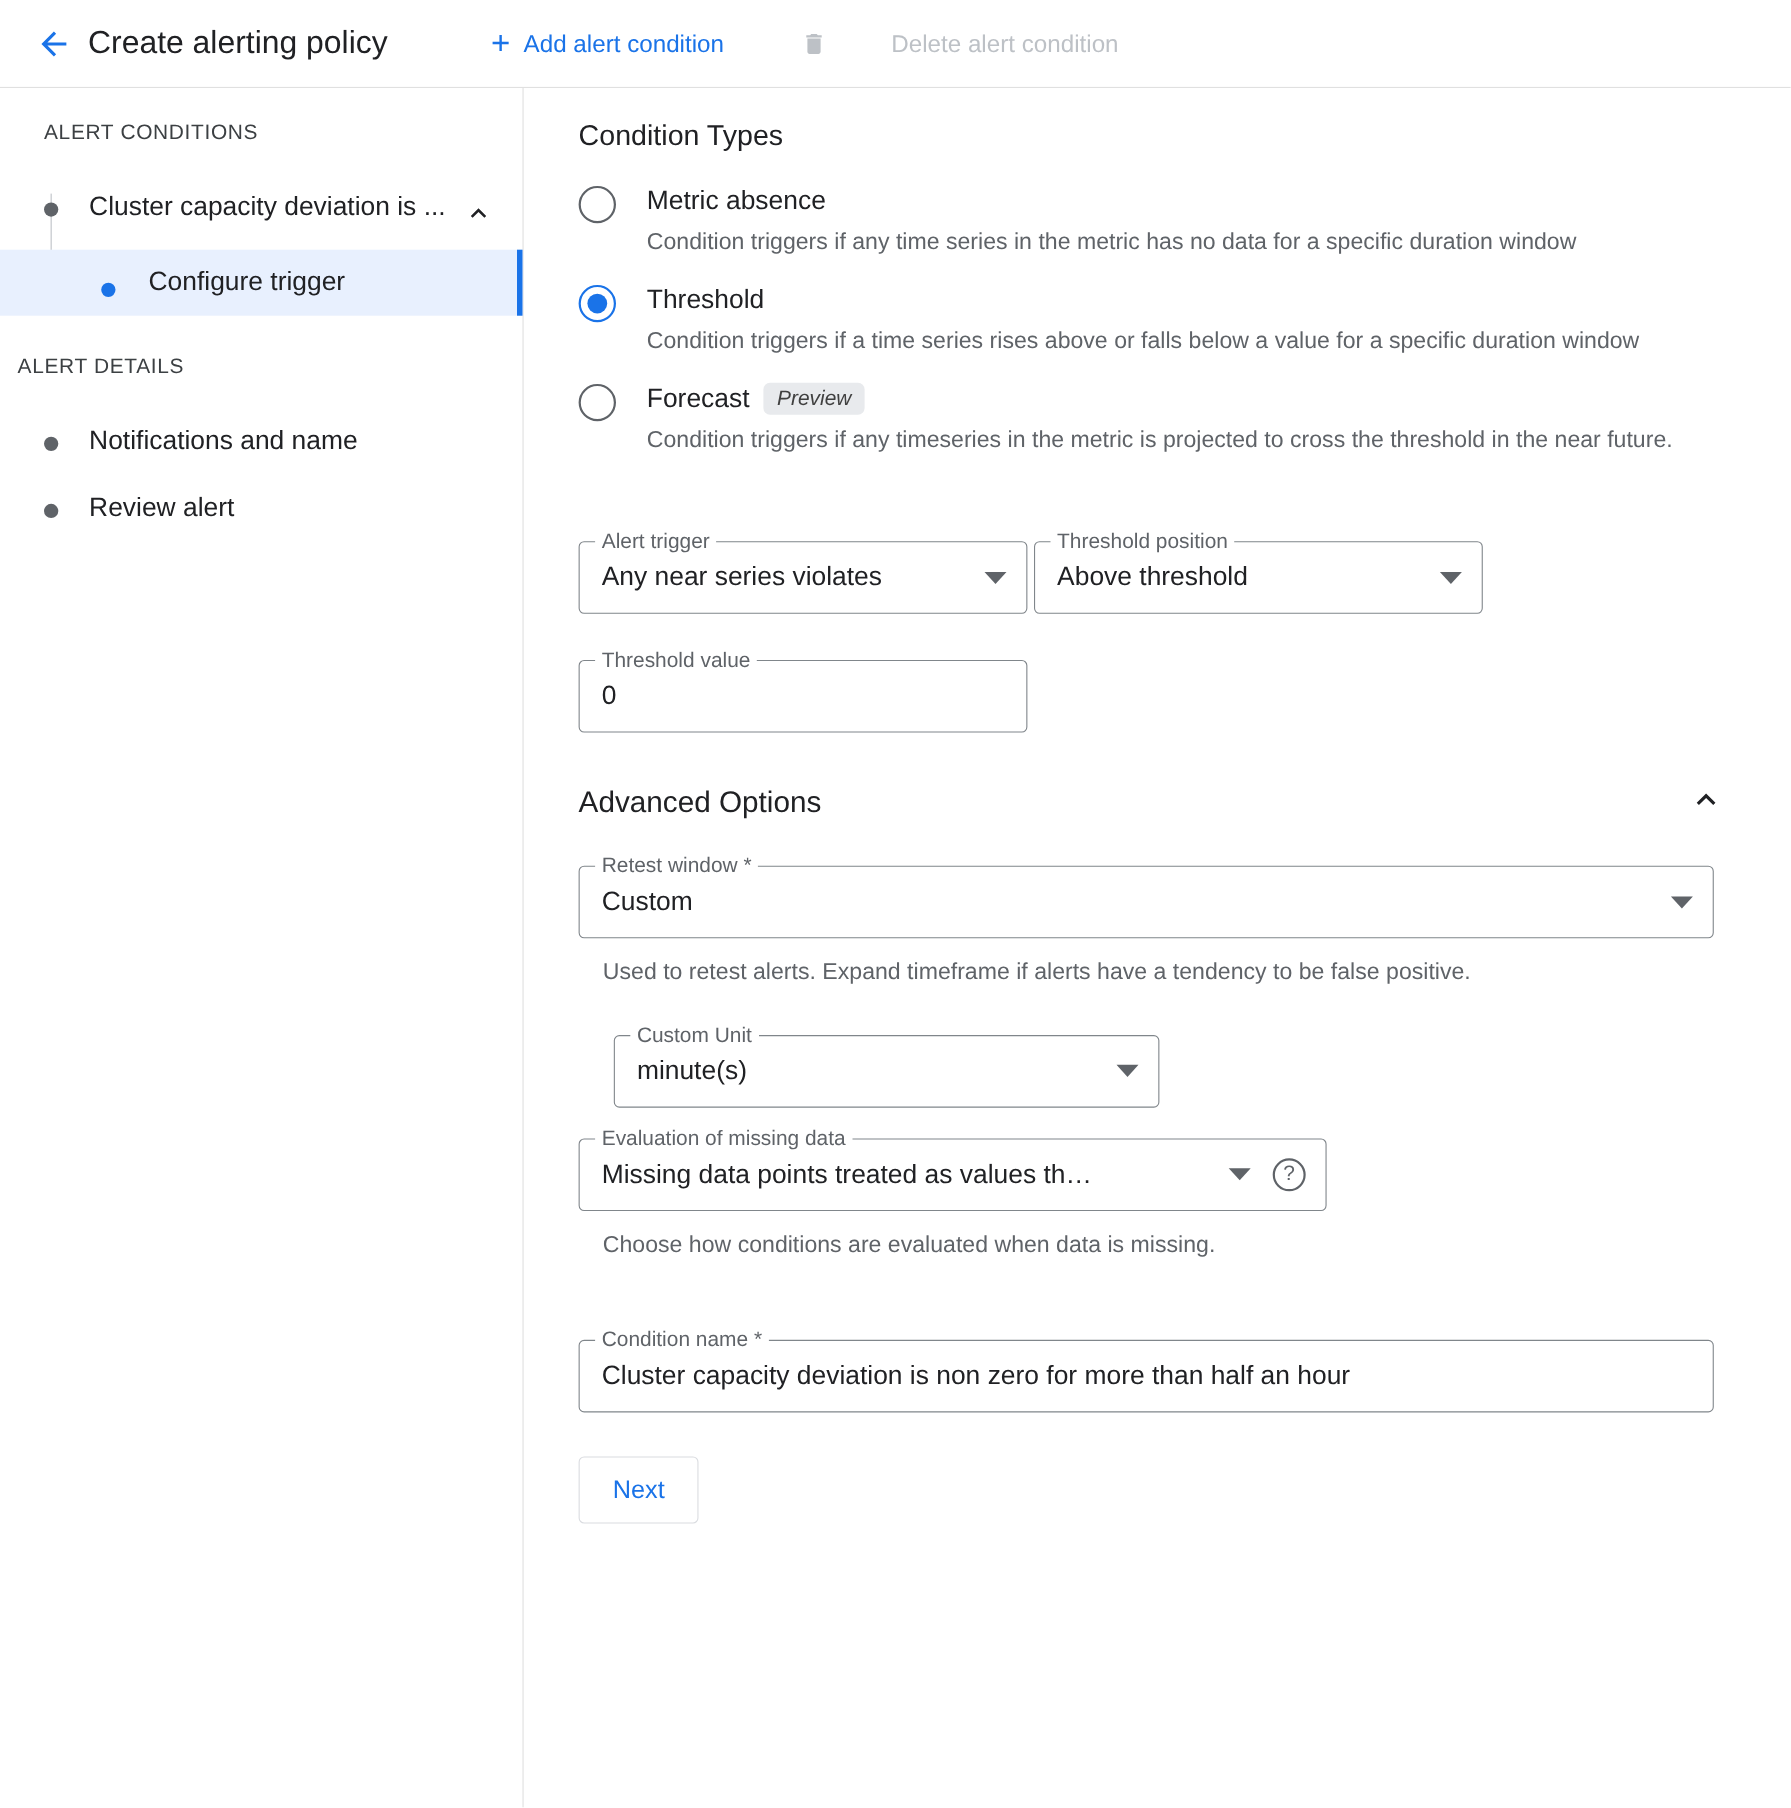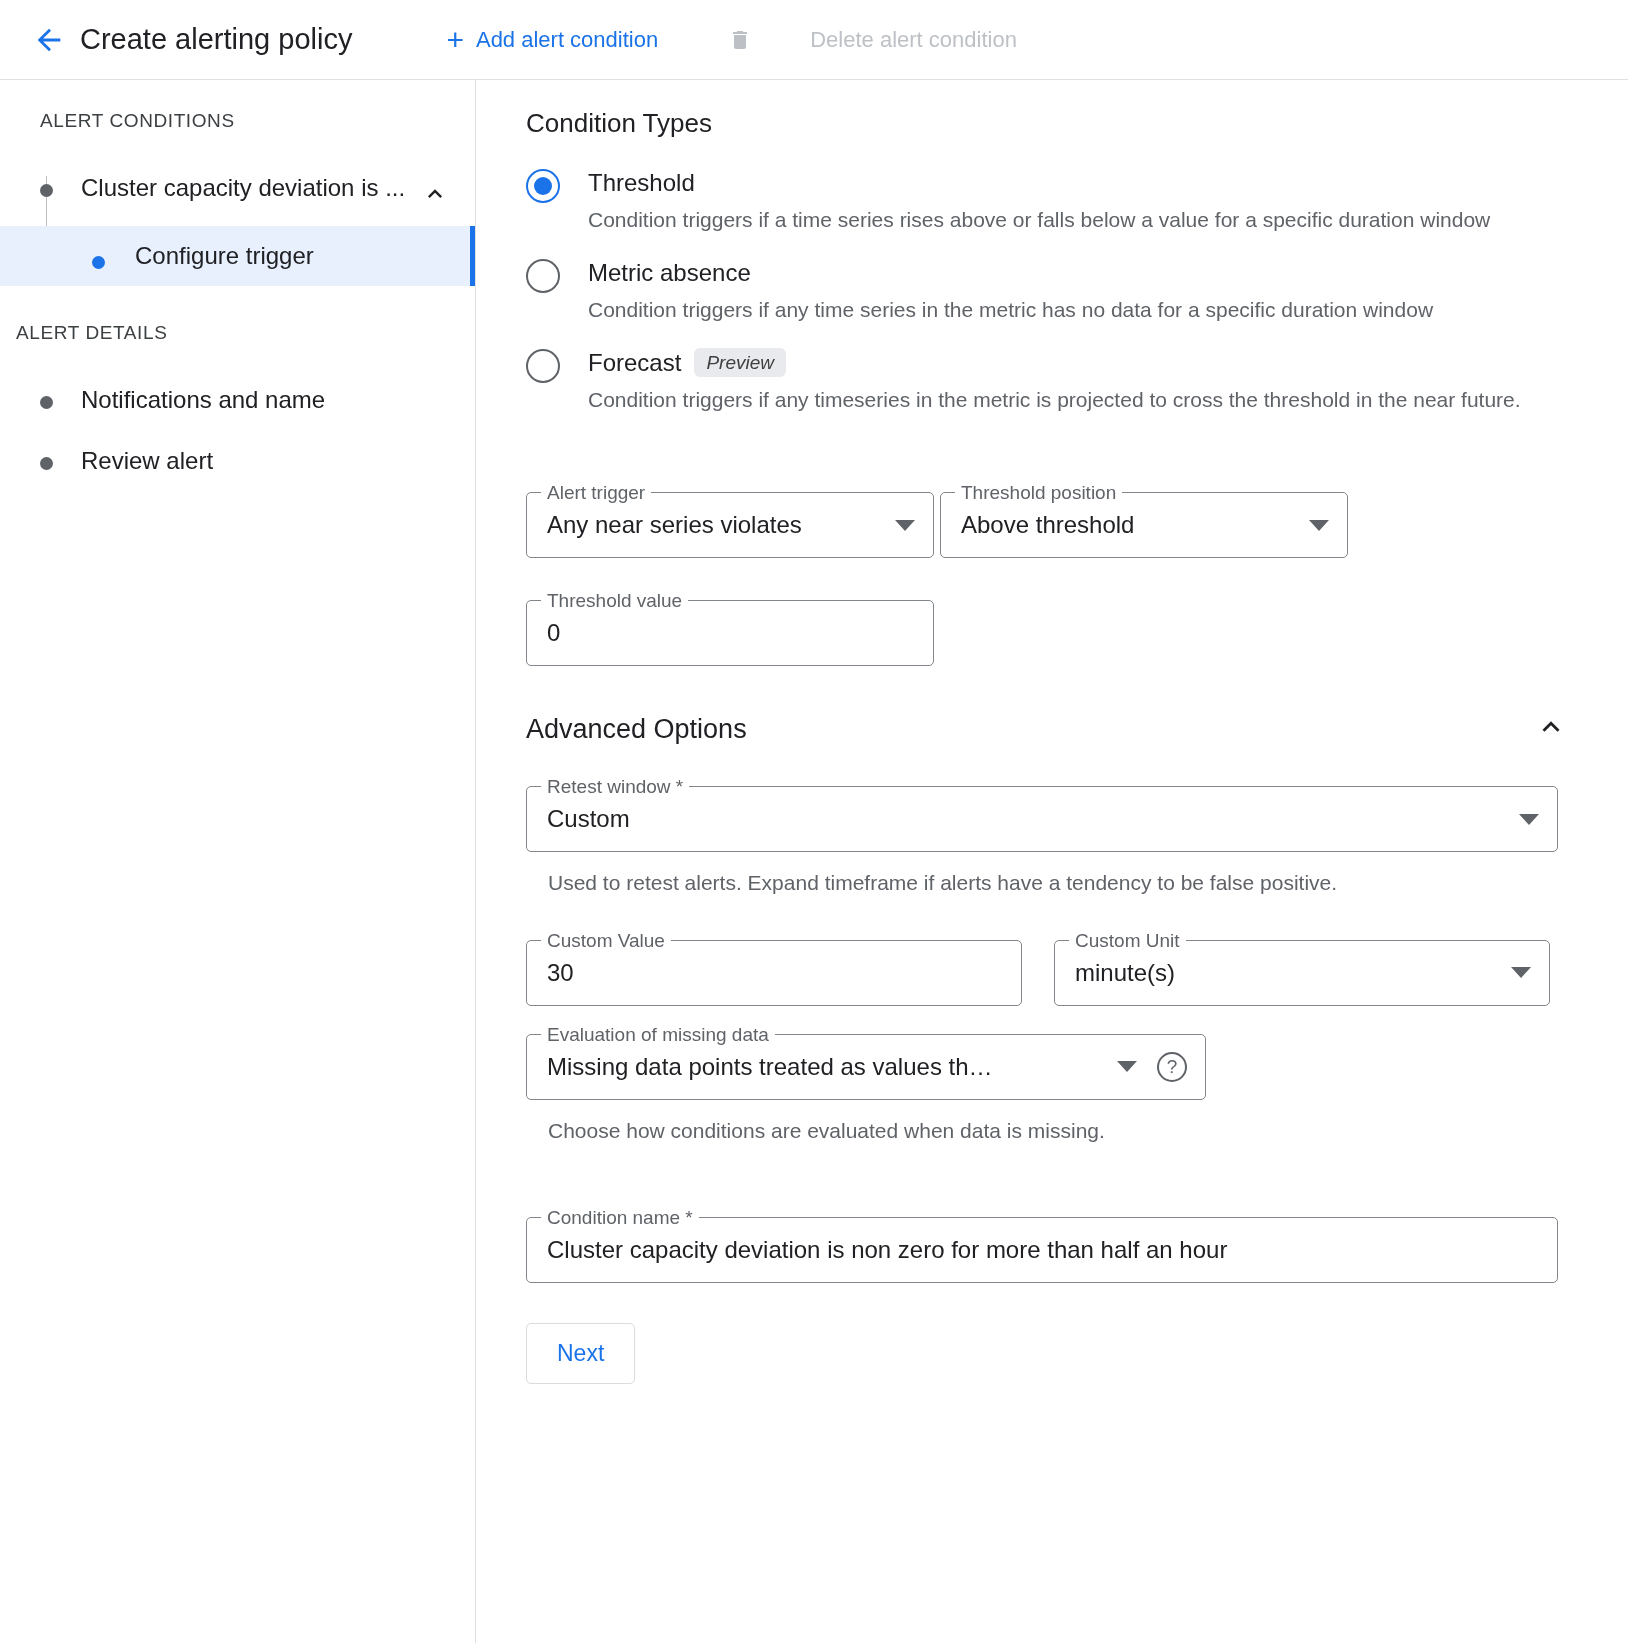--- a/index.html
+++ b/index.html
@@ -342,39 +342,39 @@
     </div>
   </div>
 
   <div class="main">
 
     <h2 class="section-head">Condition Types</h2>
 
     
     <div class="radio-block">
       <div class="radio-row">
+        <span class="radio"></span>
+        <div class="radio-text">
+          <div class="radio-title">
+            <span>Metric absence</span>
+          </div>
+          <div class="radio-desc">Condition triggers if any time series in the metric has no data for a specific duration window</div>
+        </div>
+      </div>
+    </div>
+
+    
+    <div class="radio-block">
+      <div class="radio-row">
         <span class="radio checked"></span>
         <div class="radio-text">
           <div class="radio-title">
             <span>Threshold</span>
           </div>
           <div class="radio-desc">Condition triggers if a time series rises above or falls below a value for a specific duration window</div>
-        </div>
-      </div>
-    </div>
-
-    
-    <div class="radio-block">
-      <div class="radio-row">
-        <span class="radio"></span>
-        <div class="radio-text">
-          <div class="radio-title">
-            <span>Metric absence</span>
-          </div>
-          <div class="radio-desc">Condition triggers if any time series in the metric has no data for a specific duration window</div>
         </div>
       </div>
     </div>
 
     
     <div class="radio-block">
       <div class="radio-row">
         <span class="radio"></span>
         <div class="radio-text">
           <div class="radio-title">
@@ -417,24 +417,20 @@
     </div>
 
     <div class="field" style="width:1032px;">
       <span class="legend">Retest window *</span>
       <span class="value">Custom</span>
       <span class="caret"></span>
     </div>
     <div class="help-text">Used to retest alerts. Expand timeframe if alerts have a tendency to be false positive.</div>
 
     <div class="row" style="margin-top:42px;">
-      <div class="field" style="width:496px;">
-        <span class="legend">Custom Value</span>
-        <span class="value">30</span>
-      </div>
       <div class="field" style="width:496px; margin-left:32px;">
         <span class="legend">Custom Unit</span>
         <span class="value">minute(s)</span>
         <span class="caret"></span>
       </div>
     </div>
 
     <div class="row" style="margin-top:28px; align-items:center;">
       <div class="field" style="width:680px;">
         <span class="legend">Evaluation of missing data</span>

